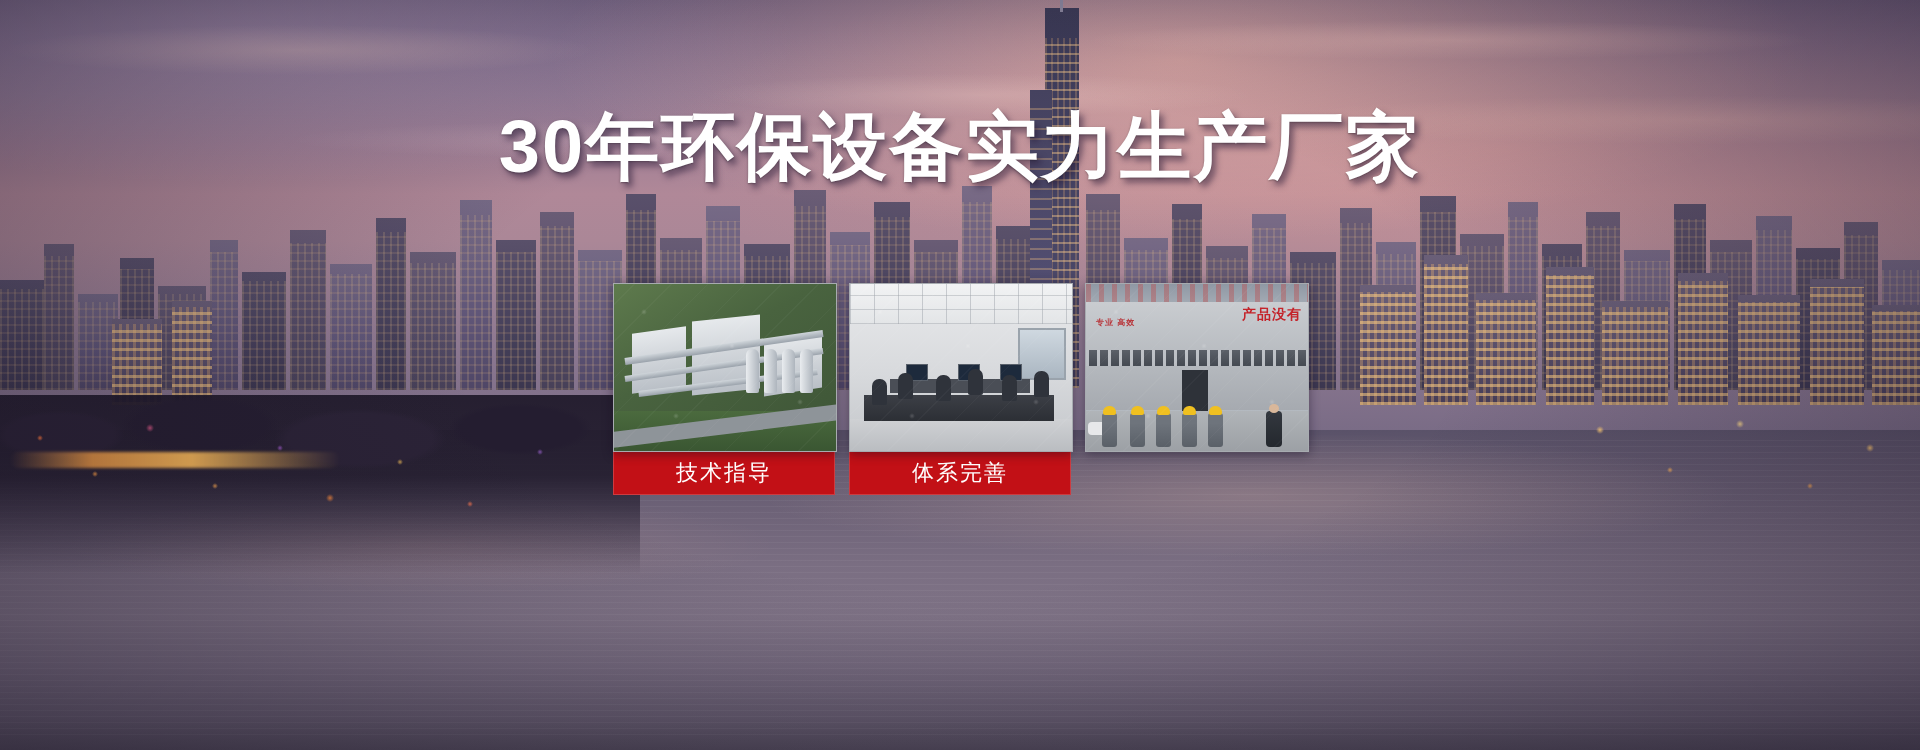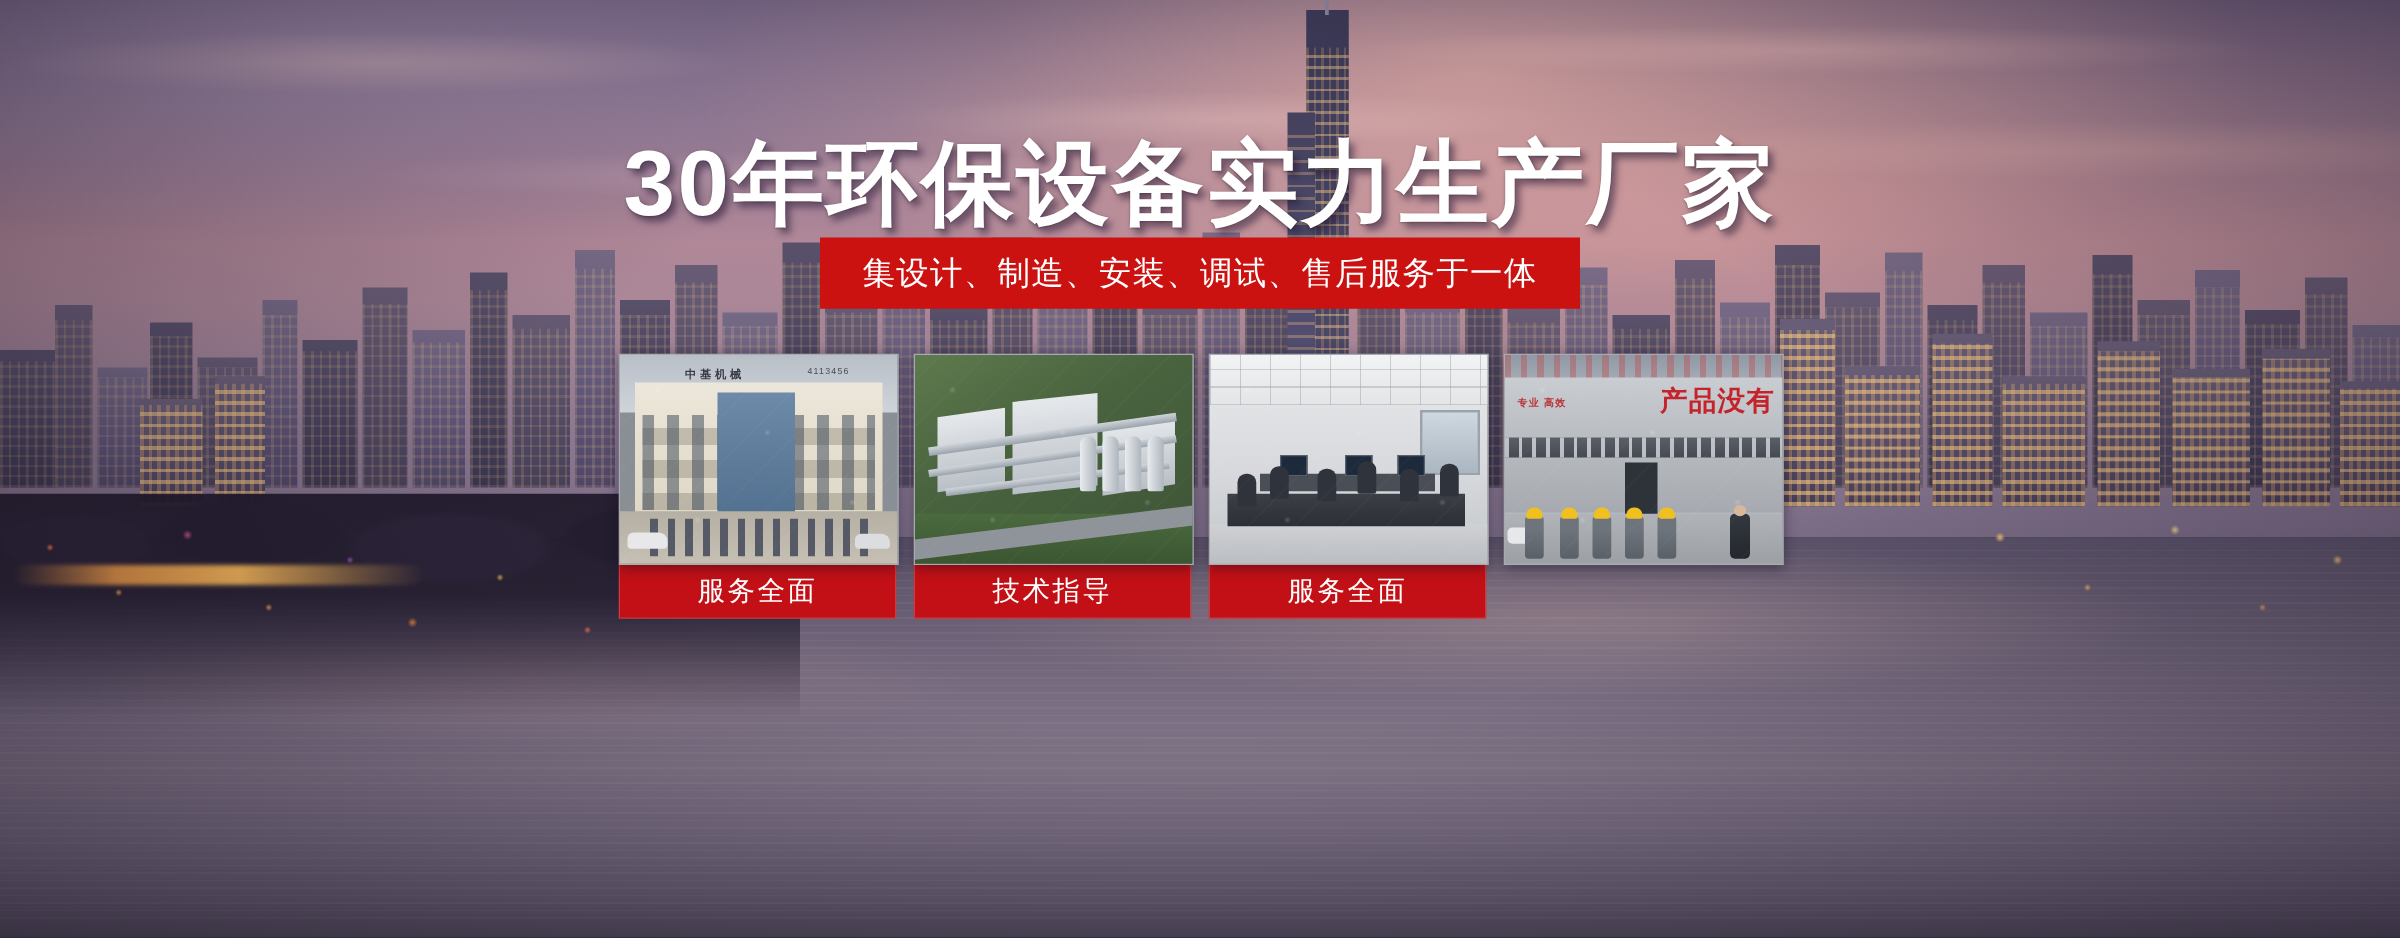--- a/index.html
+++ b/index.html
@@ -224,21 +224,21 @@
   
   .c4{position:absolute;inset:0;background:linear-gradient(180deg,#9aa3ad 0%,#aeb5bd 35%,#b7bcc2 100%);}
   .c4-top{position:absolute;left:0;top:0;width:100%;height:22px;
     background:linear-gradient(180deg,#8f98a4,#a6adb6);}
   .c4-top::after{content:"";position:absolute;inset:0;
     background-image:repeating-linear-gradient(90deg, rgba(190,70,70,.55) 0 5px, rgba(0,0,0,0) 5px 13px);opacity:.7;}
   .c4-wall{position:absolute;left:0;top:18px;width:100%;height:108px;background:linear-gradient(180deg,#c9ccd0 0%,#b4b8bd 60%,#a6aab0 100%);}
   .c4-band{position:absolute;left:0;top:66px;width:100%;height:16px;background:linear-gradient(180deg,#5b6068,#454a52);}
   .c4-band::after{content:"";position:absolute;inset:0;
     background-image:repeating-linear-gradient(90deg, rgba(225,228,232,.75) 0 3px, rgba(0,0,0,0) 3px 11px);}
-  .c4-red{position:absolute;right:6px;top:22px;font-size:22px;font-weight:bold;color:#c4232a;letter-spacing:1px;
+  .c4-red{position:absolute;right:6px;top:22px;font-size:14px;font-weight:bold;color:#c4232a;letter-spacing:1px;
     font-family:"DejaVu Sans",sans-serif;}
   .c4-red2{position:absolute;left:10px;top:34px;font-size:8px;font-weight:bold;color:#b8353a;letter-spacing:1px;line-height:10px;}
   .c4-door{position:absolute;left:96px;top:86px;width:26px;height:44px;background:#2e3239;}
   .c4-ground{position:absolute;left:0;bottom:0;width:100%;height:40px;background:linear-gradient(180deg,#b0b4b8,#9ca0a5);}
   .c4-w{position:absolute;bottom:4px;width:15px;height:34px;background:linear-gradient(180deg,#6e747c 0%,#6e747c 30%,#5a6068 100%);border-radius:3px;}
   .c4-w::before{content:"";position:absolute;left:1px;top:-7px;width:13px;height:9px;background:#f0c020;border-radius:6px 6px 2px 2px;}
   .c4-mgr{position:absolute;right:26px;bottom:4px;width:16px;height:36px;background:linear-gradient(180deg,#33383f,#24282e);border-radius:4px;}
   .c4-mgr::before{content:"";position:absolute;left:3px;top:-7px;width:10px;height:9px;background:#d9b79a;border-radius:50%;}
   .c4-van{position:absolute;left:2px;bottom:16px;width:26px;height:13px;background:#e7e8ea;border-radius:4px;}
 </style>
@@ -318,41 +318,23 @@
   <div class="water"></div>
   <div class="water-shimmer"></div>
   <div class="treeline"></div>
   <div class="treeline-lights"></div>
   <div class="bridge-lights"></div>
   <div class="right-lights"></div>
   <div class="vignette"></div>
 
   <div class="headline">30年环保设备实力生产厂家</div>
 
-  <div class="subbar-wrap">
-    <div class="subbar">集设计、制造、安装、调试、售后服务于一体</div>
-  </div>
 
   <div class="cards">
 
-    <div class="card">
-      <div class="card-img">
-        <div class="c1-sky"></div>
-        <div class="c1-body"></div>
-        <div class="c1-center"></div>
-        <div class="c1-sign">中基机械</div>
-        <div class="c1-sign2">4113456</div>
-        <div class="c1-ground"></div>
-        <div class="c1-row"></div>
-        <div class="c1-car"></div>
-        <div class="c1-car2"></div>
-        <div class="wm"></div>
-      </div>
-      <div class="card-cap">服务全面</div>
-    </div>
 
     <div class="card">
       <div class="card-img">
         <div class="c2"></div>
         <div class="c2-green"></div>
         <div class="c2-road"></div>
         <div class="c2-b" style="left:18px;top:46px;width:54px;height:60px;transform:skewY(-8deg);"></div>
         <div class="c2-b" style="left:78px;top:34px;width:68px;height:74px;transform:skewY(-6deg);"></div>
         <div class="c2-b" style="left:150px;top:52px;width:58px;height:56px;transform:skewY(-9deg);"></div>
         <div class="c2-pipe" style="left:10px;top:60px;width:200px;height:7px;transform:rotate(-8deg);"></div>
@@ -379,21 +361,21 @@
         <div class="c3-mon" style="left:108px;bottom:70px;"></div>
         <div class="c3-mon" style="left:150px;bottom:70px;"></div>
         <div class="c3-p" style="left:22px;bottom:46px;"></div>
         <div class="c3-p" style="left:48px;bottom:52px;"></div>
         <div class="c3-p" style="left:86px;bottom:50px;"></div>
         <div class="c3-p" style="left:118px;bottom:56px;"></div>
         <div class="c3-p" style="left:152px;bottom:50px;"></div>
         <div class="c3-p" style="left:184px;bottom:54px;"></div>
         <div class="wm"></div>
       </div>
-      <div class="card-cap">服务全面</div>
+      <div class="card-cap">体系完善</div>
     </div>
 
     <div class="card">
       <div class="card-img">
         <div class="c4"></div>
         <div class="c4-top"></div>
         <div class="c4-wall"></div>
         <div class="c4-red2">专业 高效</div>
         <div class="c4-red">产品没有</div>
         <div class="c4-band"></div>

